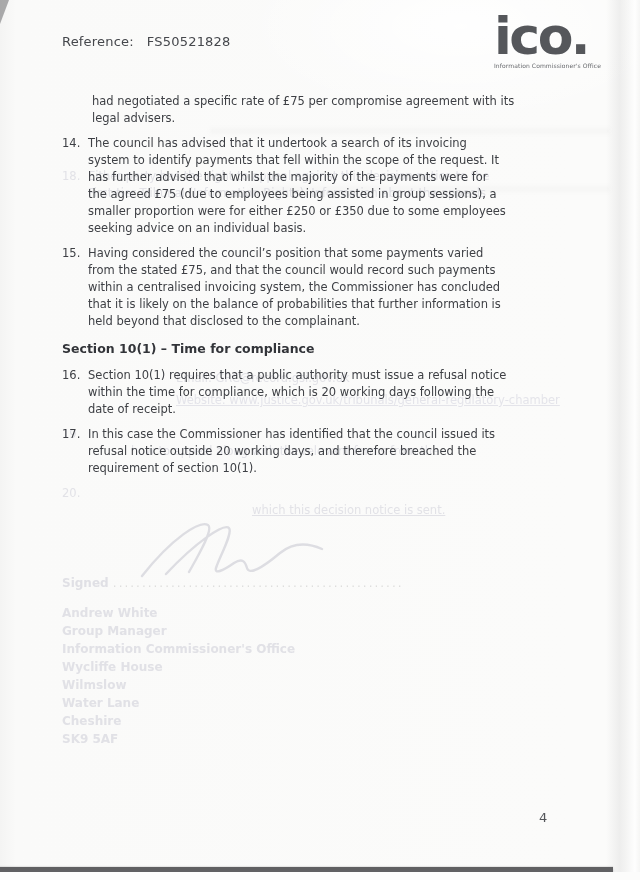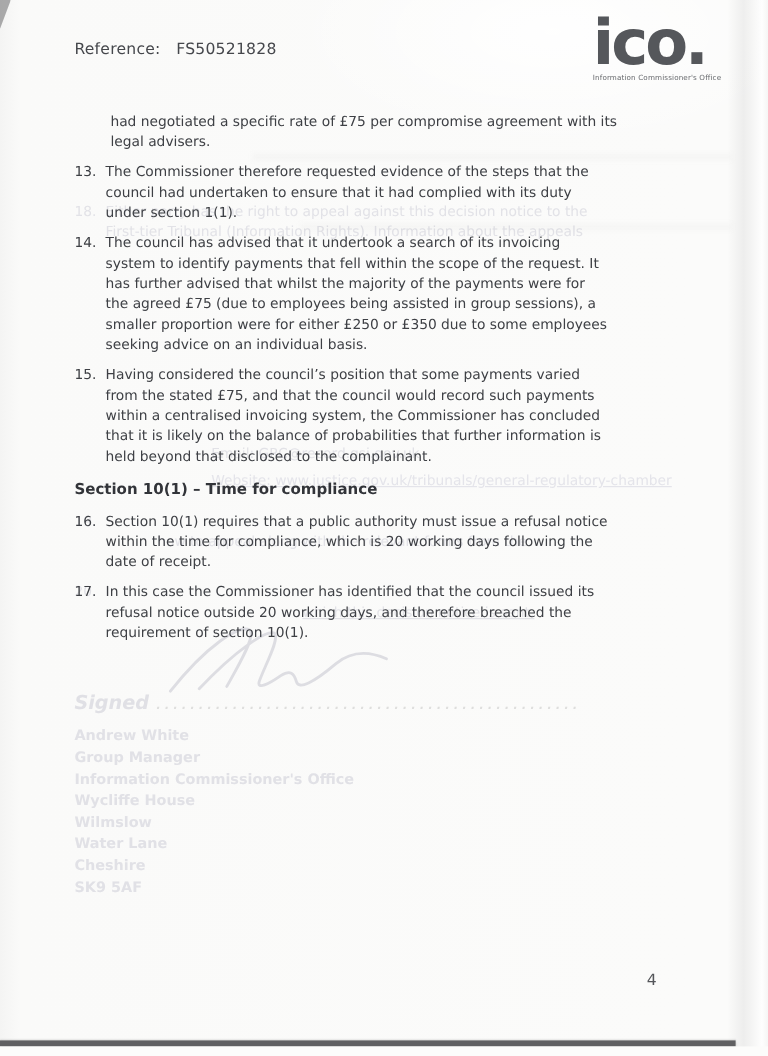--- a/index.html
+++ b/index.html
@@ -33,21 +33,21 @@
   .para{margin:0 0 8px 0;display:flex;}
   .para .num{flex:none;width:26px;}
   .para .ptext{flex:1;white-space:pre-line;}
   .para.intro{margin-left:30px;}
   .heading{font-size:12.5px;font-weight:bold;color:#323439;margin:10px 0 10px 0;}
   
   .ghost{position:absolute;color:#e2e2e7;font-size:11.5px;white-space:nowrap;}
   .ghost.link{text-decoration:underline;color:#e4e4ea;}
   .ghost-addr{position:absolute;left:62px;top:604px;font-weight:bold;color:#e1e1e6;font-size:12px;line-height:18px;}
   .ghost-sig{position:absolute;left:128px;top:512px;}
-  .signed{position:absolute;left:62px;top:576px;font-weight:bold;color:#e0e0e5;font-size:16px;font-style:italic;}
+  .signed{position:absolute;left:62px;top:576px;font-weight:bold;color:#e0e0e5;font-size:12px;}
   .signed .dots{letter-spacing:2px;font-weight:normal;color:#dededd;}
   
   .pagenum{position:absolute;left:539px;top:810px;font-size:13px;color:#54565a;}
 </style>
 </head>
 <body>
 
 <div class="page">
 
   <div class="ghost" style="left:62px;top:169px;">18.</div>
@@ -90,26 +90,20 @@
     <div class="mark">ico.</div>
     <div class="tagline">Information Commissioner's Office</div>
   </div>
 
   <div class="content">
     <div class="para intro">
       <span class="ptext">had negotiated a specific rate of £75 per compromise agreement with its
 legal advisers.</span>
     </div>
 
-    <div class="para">
-      <span class="num">13.</span>
-      <span class="ptext">The Commissioner therefore requested evidence of the steps that the
-council had undertaken to ensure that it had complied with its duty
-under section 1(1).</span>
-    </div>
 
     <div class="para">
       <span class="num">14.</span>
       <span class="ptext">The council has advised that it undertook a search of its invoicing
 system to identify payments that fell within the scope of the request. It
 has further advised that whilst the majority of the payments were for
 the agreed £75 (due to employees being assisted in group sessions), a
 smaller proportion were for either £250 or £350 due to some employees
 seeking advice on an individual basis.</span>
     </div>

